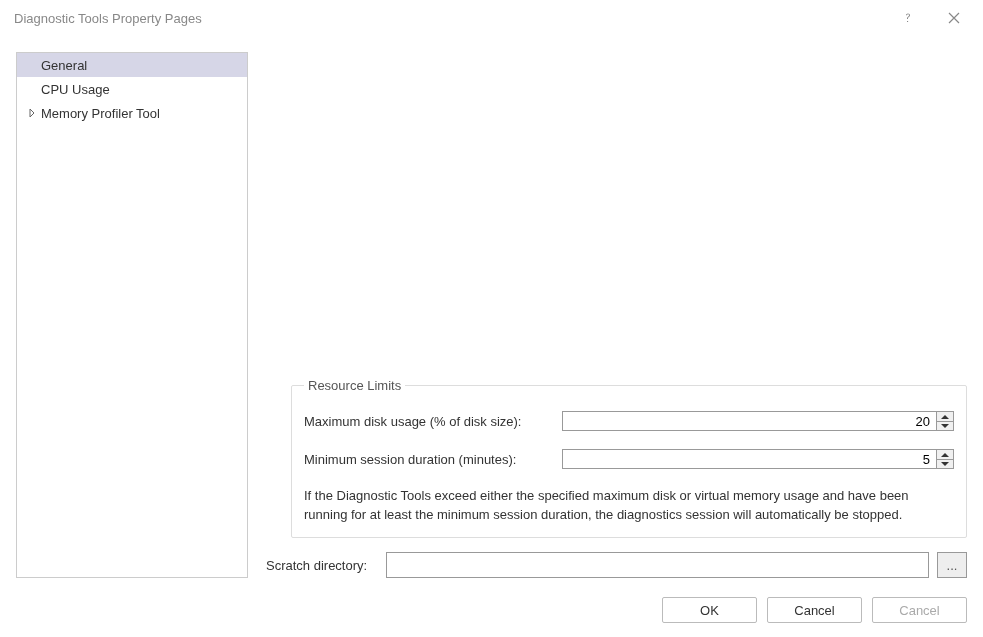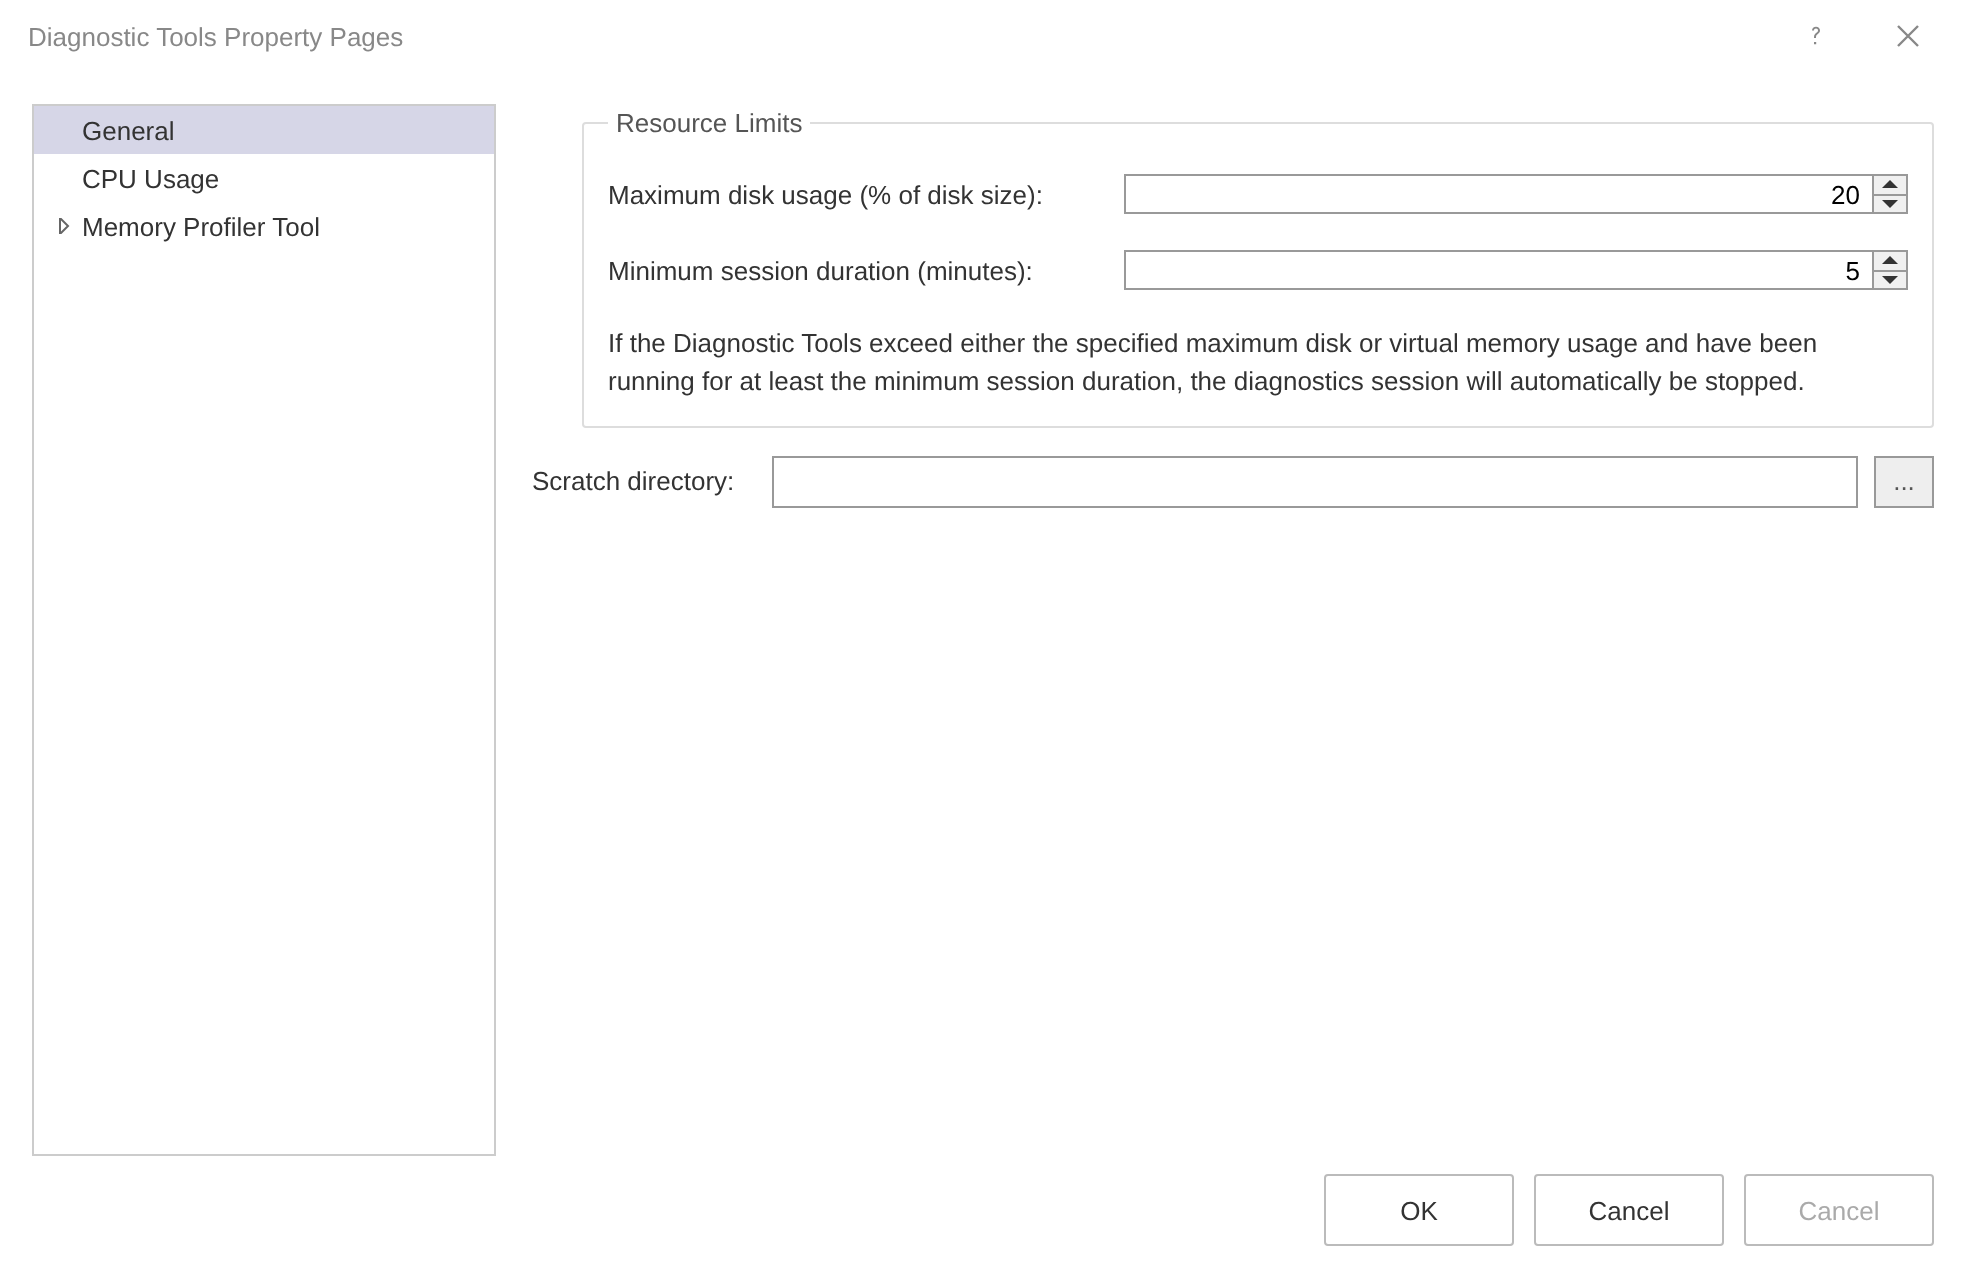--- a/index.html
+++ b/index.html
@@ -27,20 +27,21 @@
       display: flex;
       align-items: center;
       justify-content: center;
       color: #888;
     }
     .titlebar .btn svg { width: 12px; height: 12px; }
     .content {
       display: flex;
       padding: 16px 16px 0 16px;
       gap: 18px;
+      align-items: flex-end;
     }
     .sidebar {
       width: 232px;
       height: 526px;
       border: 1px solid #ccc;
       background: #fff;
     }
     .sidebar-item {
       height: 24px;
       display: flex;
@@ -161,21 +162,21 @@
     }
     .footer {
       position: absolute;
       bottom: 14px;
       right: 16px;
       display: flex;
       gap: 10px;
     }
     .footer button {
       width: 95px;
-      height: 36px;
+      height: 26px;
       border: 1px solid #bbb;
       background: #fff;
       font-family: inherit;
       font-size: 13px;
       color: #333;
       border-radius: 2px;
       margin-top: 44px;
     }
     .footer button.disabled {
       color: #aaa;

